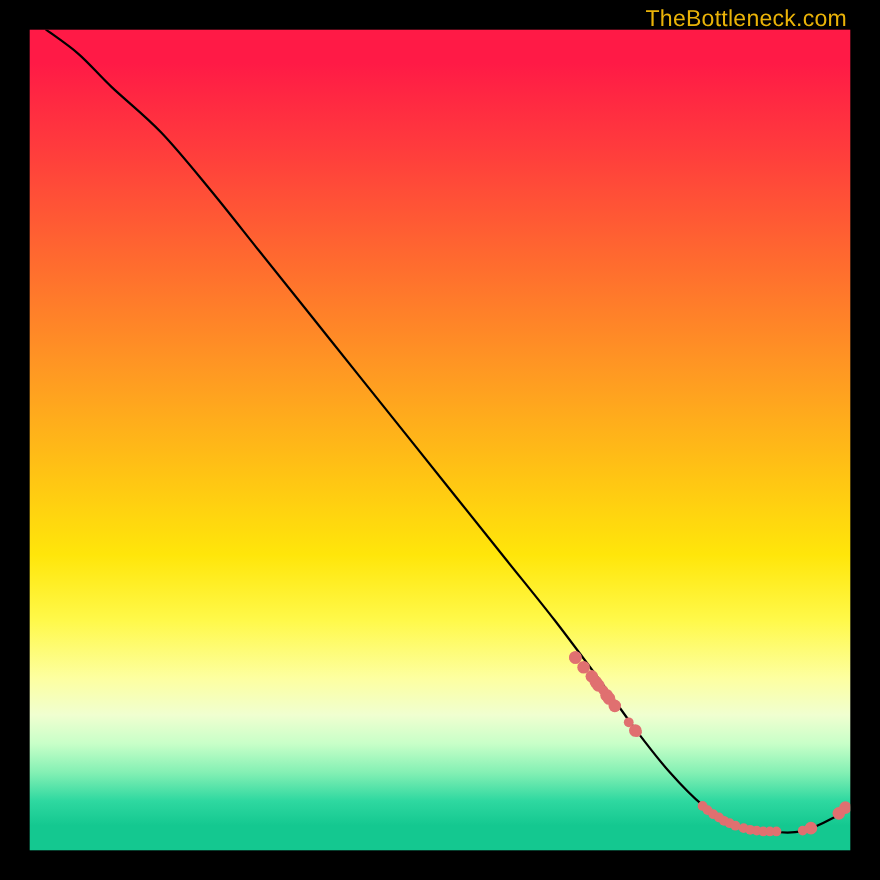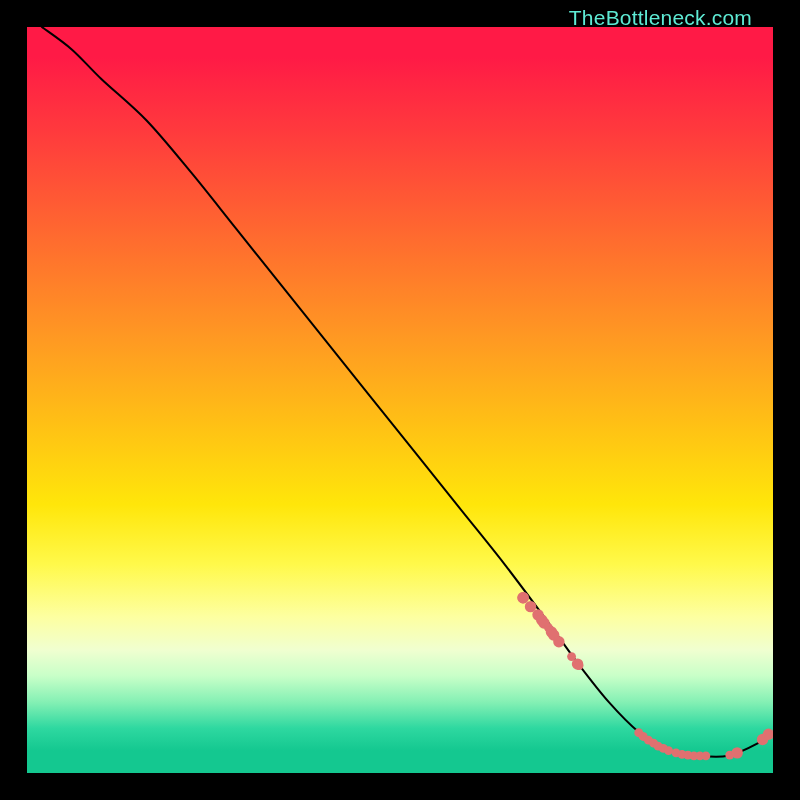--- a/index.html
+++ b/index.html
@@ -38,22 +38,22 @@
       #c8ffc8 87%,
       #84f0b4 90.5%,
       #2ed8a0 94%,
       #14c890 97%,
       #14c890 100%
     );
   }
   .watermark {
     position: absolute;
     top: 6px;
-    right: 48px;
-    color: #5eead4;
+    right: 30px;
+    color: #eab308;
     font-size: 21px;
     font-weight: 400;
     letter-spacing: 0.2px;
     user-select: none;
     margin-left: 14px;
   }
   svg.curve {
     position: absolute;
     left: 0;
     top: 0;

